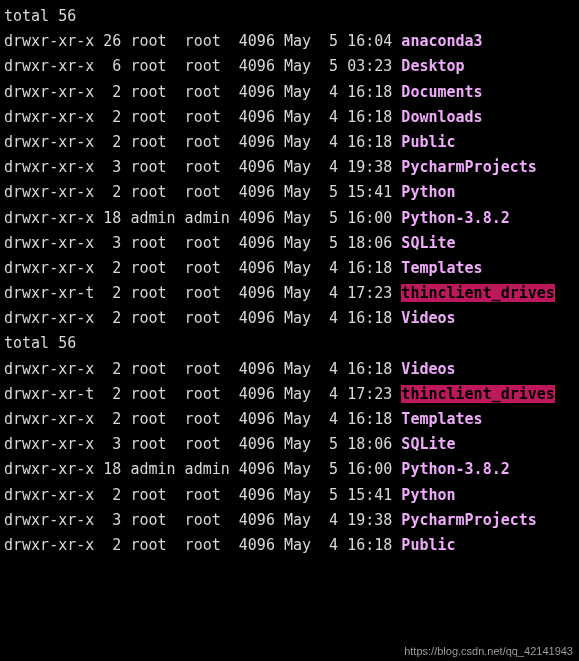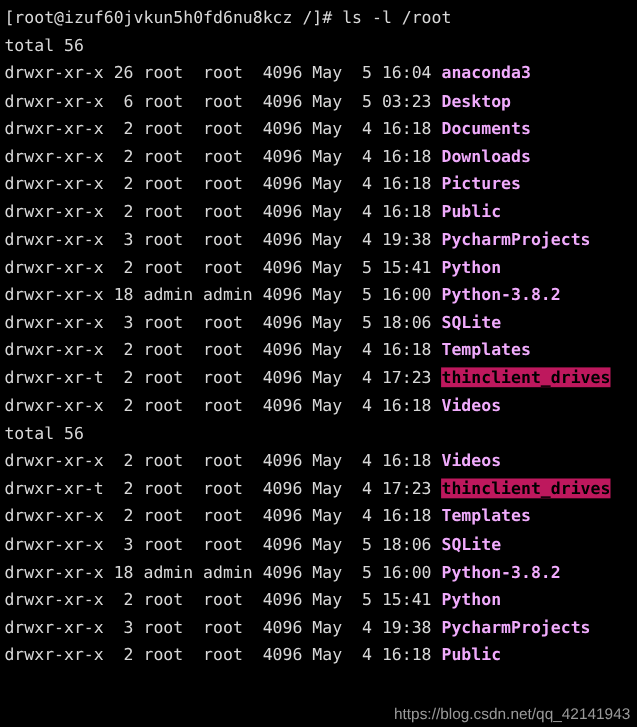--- a/index.html
+++ b/index.html
@@ -37,37 +37,35 @@
   .sticky {
     color: #000000;
     background: #be185d;
     font-weight: bold;
   }
   #watermark {
     position: absolute;
     right: 6px;
     bottom: 4px;
     font-family: "Liberation Sans", sans-serif;
-    font-size: 14px;
+    font-size: 11px;
     color: #9a9a9a;
     white-space: pre;
   }
 </style>
 </head>
 <body>
 
 <div id="terminal">
   <div id="screen">
-      <div class="line"><span>[root@izuf60jvkun5h0fd6nu8kcz /]# </span><span>ls -l /root</span></div>
       <div class="line">total 56</div>
       <div class="line"><span>drwxr-xr-x 26 root  root  4096 May  5 16:04 </span><span class="dirname">anaconda3</span></div>
       <div class="line"><span>drwxr-xr-x  6 root  root  4096 May  5 03:23 </span><span class="dirname">Desktop</span></div>
       <div class="line"><span>drwxr-xr-x  2 root  root  4096 May  4 16:18 </span><span class="dirname">Documents</span></div>
       <div class="line"><span>drwxr-xr-x  2 root  root  4096 May  4 16:18 </span><span class="dirname">Downloads</span></div>
-      <div class="line"><span>drwxr-xr-x  2 root  root  4096 May  4 16:18 </span><span class="dirname">Pictures</span></div>
       <div class="line"><span>drwxr-xr-x  2 root  root  4096 May  4 16:18 </span><span class="dirname">Public</span></div>
       <div class="line"><span>drwxr-xr-x  3 root  root  4096 May  4 19:38 </span><span class="dirname">PycharmProjects</span></div>
       <div class="line"><span>drwxr-xr-x  2 root  root  4096 May  5 15:41 </span><span class="dirname">Python</span></div>
       <div class="line"><span>drwxr-xr-x 18 admin admin 4096 May  5 16:00 </span><span class="dirname">Python-3.8.2</span></div>
       <div class="line"><span>drwxr-xr-x  3 root  root  4096 May  5 18:06 </span><span class="dirname">SQLite</span></div>
       <div class="line"><span>drwxr-xr-x  2 root  root  4096 May  4 16:18 </span><span class="dirname">Templates</span></div>
       <div class="line"><span>drwxr-xr-t  2 root  root  4096 May  4 17:23 </span><span class="sticky">thinclient_drives</span></div>
       <div class="line"><span>drwxr-xr-x  2 root  root  4096 May  4 16:18 </span><span class="dirname">Videos</span></div>
       <div class="line">total 56</div>
       <div class="line"><span>drwxr-xr-x  2 root  root  4096 May  4 16:18 </span><span class="dirname">Videos</span></div>

